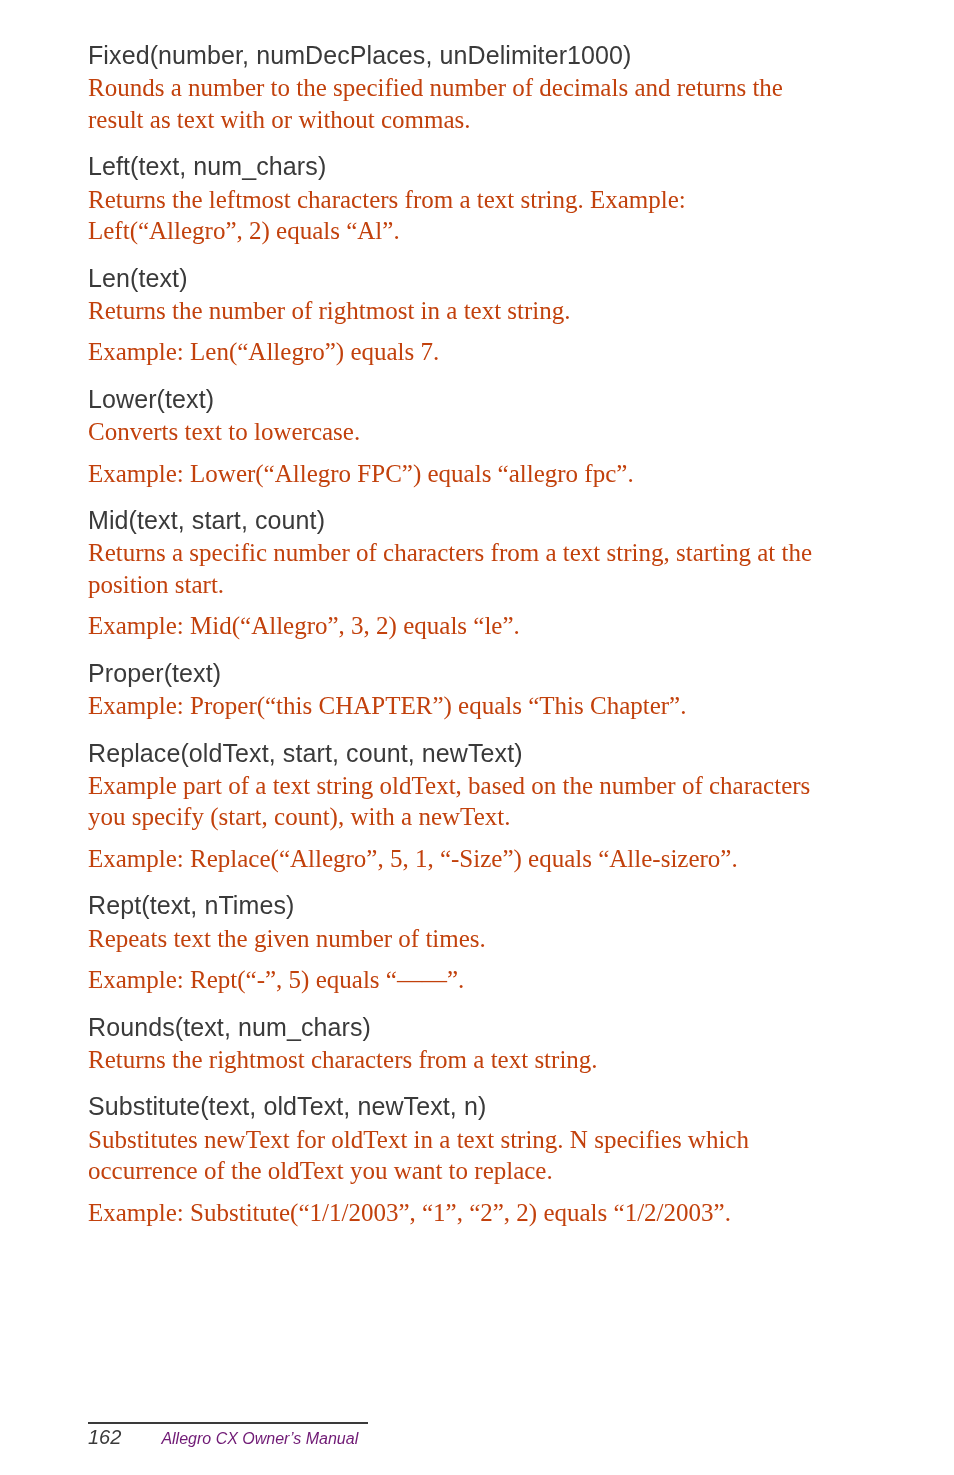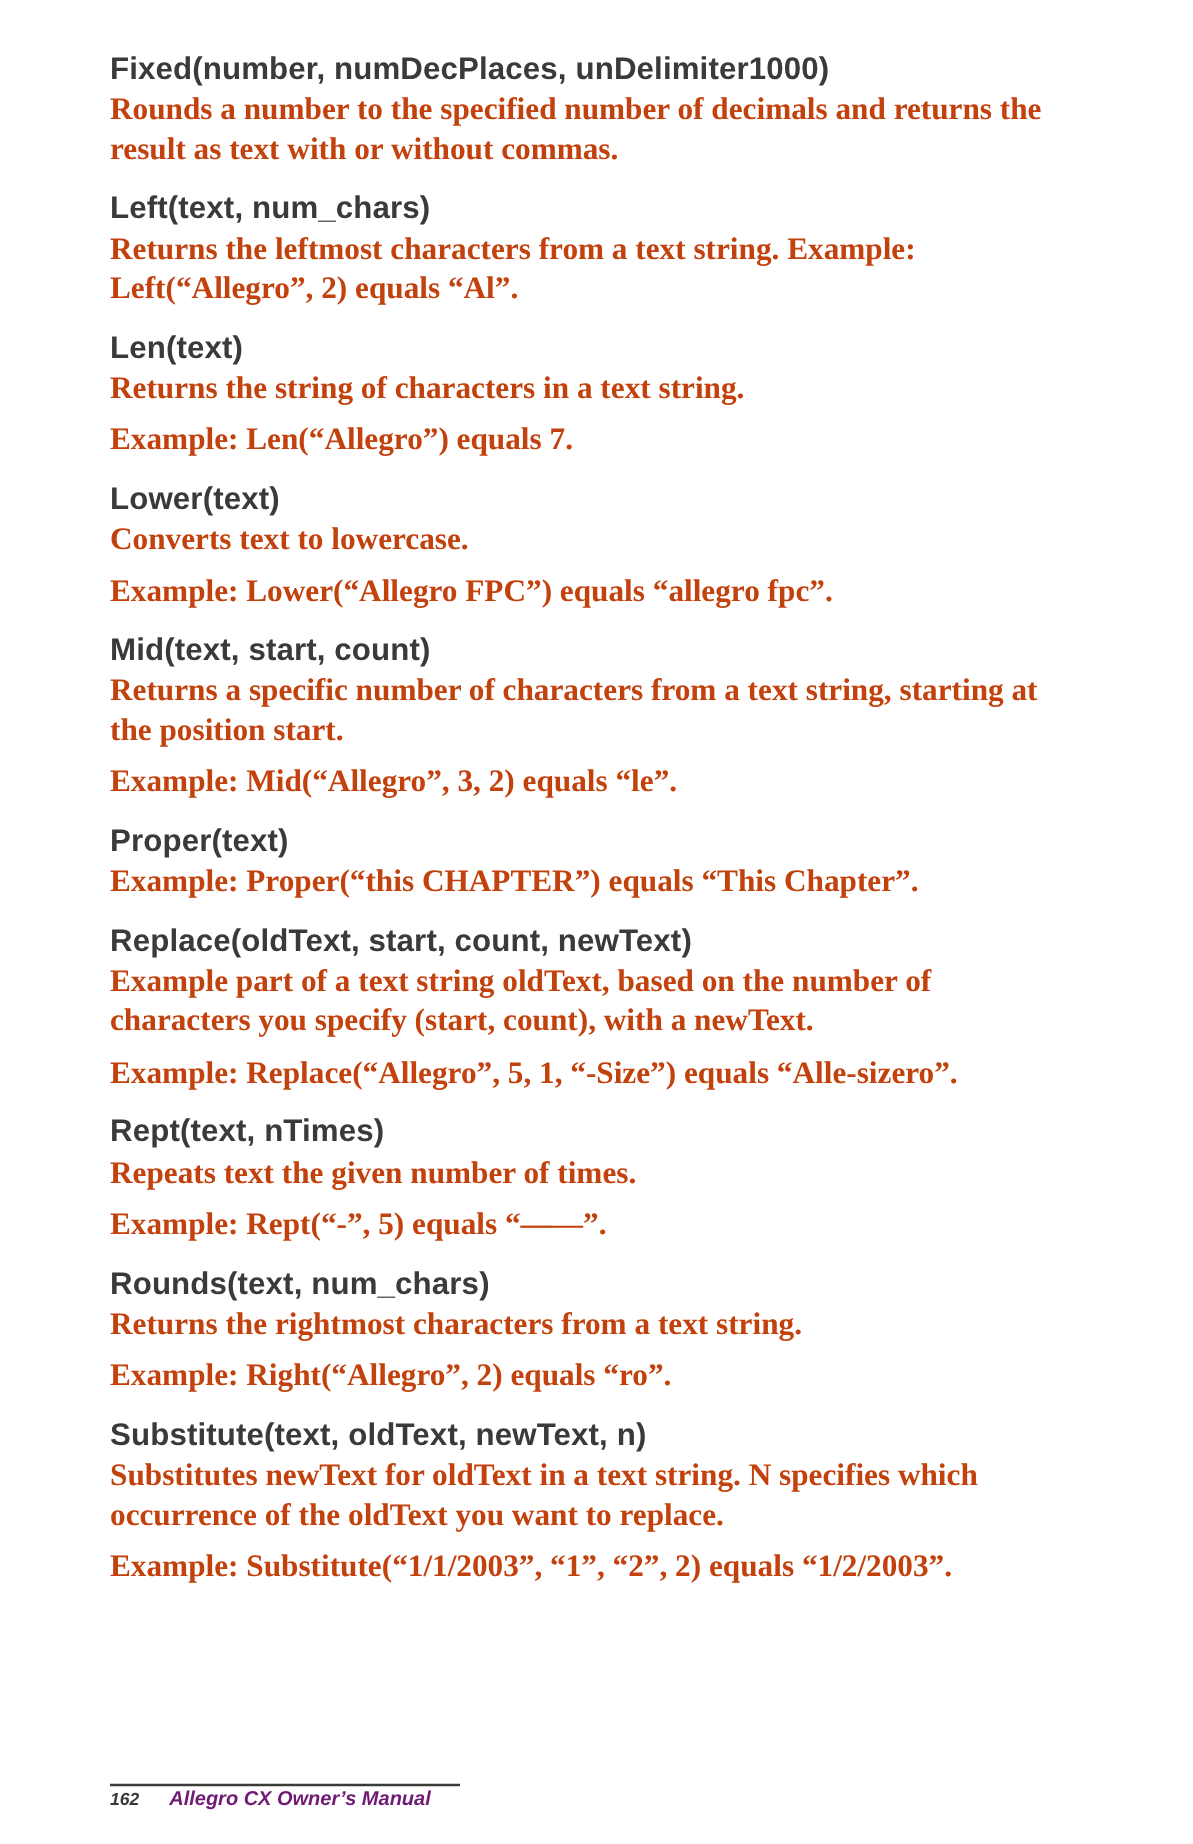--- a/index.html
+++ b/index.html
@@ -10,21 +10,20 @@
     width: 954px;
   }
   .page {
     box-sizing: border-box;
     width: 954px;
     min-height: 1475px;
     padding: 40px 112px 0 88px;
     position: relative;
     font-family: "Book Antiqua", Palatino, "Palatino Linotype", Georgia, serif;
     color: #3a3a3a;
-    font-weight: bold;
   }
   .section {
     margin-bottom: 16px;
   }
   .func {
     font-family: Helvetica, Arial, sans-serif;
     font-size: 25px;
     color: #3a3a3a;
     margin: 0 0 1px 0;
     line-height: 1.25;
@@ -50,42 +49,42 @@
   }
   .foot-text {
     font-family: Helvetica, Arial, sans-serif;
     font-style: italic;
     font-size: 16px;
     color: #701a75;
   }
   .foot-page {
     font-family: Helvetica, Arial, sans-serif;
     font-style: italic;
-    font-size: 14px;
+    font-size: 20px;
     display: inline-block;
-    margin-right: 20px;
+    margin-right: 36px;
   }
 </style>
 </head>
 <body>
 
 <div class="page">
 
   <div id="content-root">
       <div class="section">
         <div class="func">Fixed(number, numDecPlaces, unDelimiter1000)</div>
         <div class="body">Rounds a number to the specified number of decimals and returns the result as text with or without commas.</div>
       </div>
       <div class="section">
         <div class="func">Left(text, num_chars)</div>
         <div class="body">Returns the leftmost characters from a text string. Example: Left(“Allegro”, 2) equals “Al”.</div>
       </div>
       <div class="section">
         <div class="func">Len(text)</div>
-        <div class="body">Returns the string of characters in a text string.</div>
+        <div class="body">Returns the number of rightmost in a text string.</div>
         <div class="body">Example: Len(“Allegro”) equals 7.</div>
       </div>
       <div class="section">
         <div class="func">Lower(text)</div>
         <div class="body">Converts text to lowercase.</div>
         <div class="body">Example: Lower(“Allegro FPC”) equals “allegro fpc”.</div>
       </div>
       <div class="section">
         <div class="func">Mid(text, start, count)</div>
         <div class="body">Returns a specific number of characters from a text string, starting at the position start.</div>
@@ -101,21 +100,20 @@
         <div class="body">Example: Replace(“Allegro”, 5, 1, “-Size”) equals “Alle-sizero”.</div>
       </div>
       <div class="section">
         <div class="func">Rept(text, nTimes)</div>
         <div class="body">Repeats text the given number of times.</div>
         <div class="body">Example: Rept(“-”, 5) equals “——”.</div>
       </div>
       <div class="section">
         <div class="func">Rounds(text, num_chars)</div>
         <div class="body">Returns the rightmost characters from a text string.</div>
-        <div class="body">Example: Right(“Allegro”, 2) equals “ro”.</div>
       </div>
       <div class="section">
         <div class="func">Substitute(text, oldText, newText, n)</div>
         <div class="body">Substitutes newText for oldText in a text string. N specifies which occurrence of the oldText you want to replace.</div>
         <div class="body">Example: Substitute(“1/1/2003”, “1”, “2”, 2) equals “1/2/2003”.</div>
       </div>
     </div>
 
   <div class="footer">
     <div class="rule"></div>

